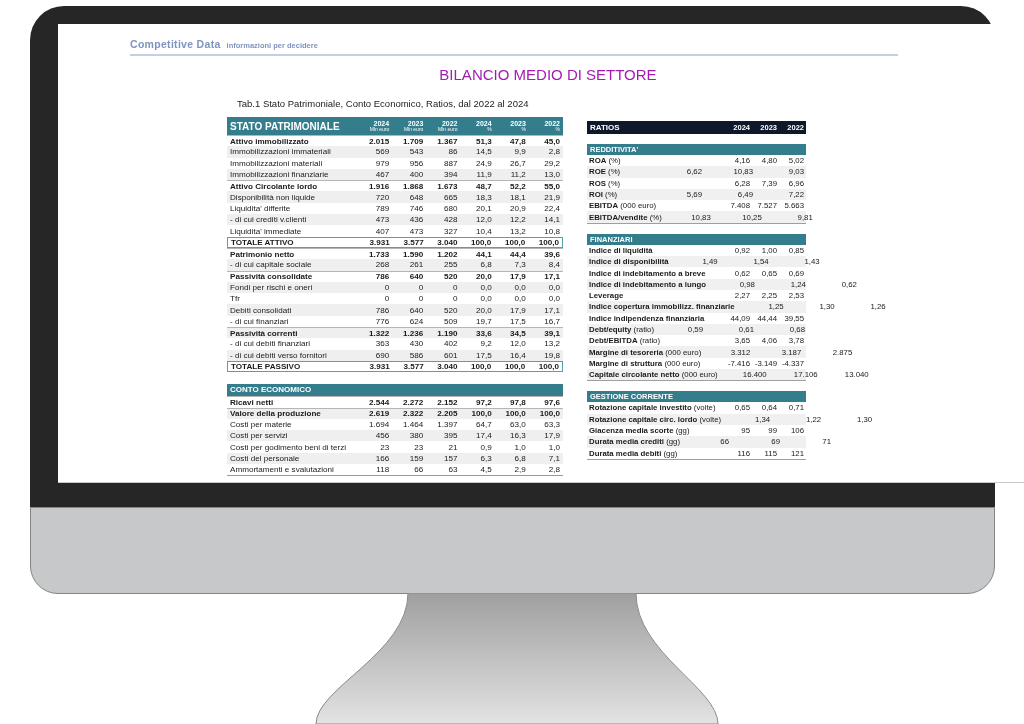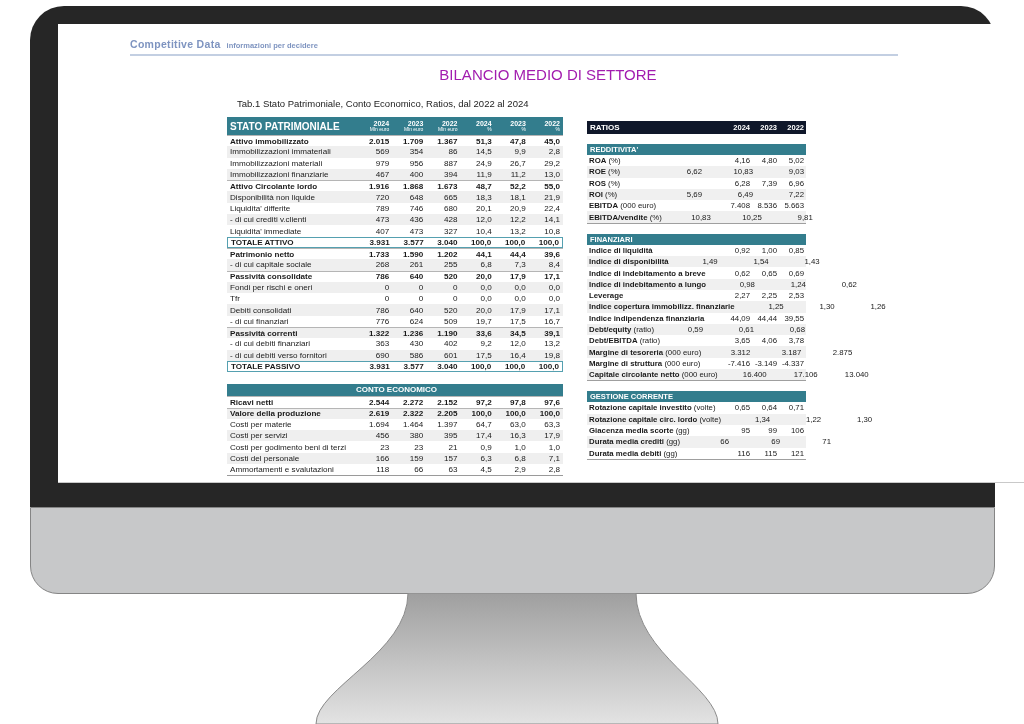--- a/index.html
+++ b/index.html
@@ -23,21 +23,21 @@
   
   .left-col{position:absolute;left:169px;top:93px;width:336px;}
   .right-col{position:absolute;left:529px;top:97px;width:219px;}
 
   
   .wt-head{display:grid;grid-template-columns:131px repeat(6,1fr);background:#337d8d;color:#fff;height:18px;align-items:center;}
   .wt-head .t{font-size:10px;font-weight:bold;padding-left:3px;white-space:nowrap;}
   .wt-head .yc{text-align:right;padding-right:3px;line-height:1;}
   .wt-head .yc .y{display:block;font-size:7px;font-weight:bold;}
   .wt-head .yc .u{display:block;font-size:5px;}
-  .ct-head{background:#337d8d;color:#fff;font-size:8px;font-weight:bold;height:12px;line-height:12px;padding-left:3px;text-align:center;}
+  .ct-head{background:#337d8d;color:#fff;font-size:8px;font-weight:bold;height:12px;line-height:12px;padding-left:3px;}
   .wt-row{display:grid;grid-template-columns:131px repeat(6,1fr);height:11.3px;align-items:center;font-size:8.1px;color:#1a1a1a;box-sizing:border-box;}
   .wt-row.alt{background:#efefef;}
   .wt-row.b{font-weight:bold;border-top:1px solid #b5b5b5;}
   .wt-row.t{font-weight:bold;border:1px solid #55a0b0;background:#fff;}
   .wt-row .lbl{padding-left:3px;white-space:nowrap;overflow:visible;}
   .wt-row .v{text-align:right;padding-right:3px;}
   .conto{margin-top:12px;border-bottom:1px solid #9a9a9a;}
 
   
   .rt-head{display:grid;grid-template-columns:1fr 27px 27px 27px;background:#0f172a;color:#fff;height:13px;align-items:center;font-weight:bold;}
@@ -102,21 +102,21 @@
             <div class="v">2.015</div>
             <div class="v">1.709</div>
             <div class="v">1.367</div>
             <div class="v">51,3</div>
             <div class="v">47,8</div>
             <div class="v">45,0</div>
           </div>
           <div class="wt-row alt">
             <div class="lbl">Immobilizzazioni immateriali</div>
             <div class="v">569</div>
-            <div class="v">354</div>
+            <div class="v">543</div>
             <div class="v">86</div>
             <div class="v">14,5</div>
             <div class="v">9,9</div>
             <div class="v">2,8</div>
           </div>
           <div class="wt-row">
             <div class="lbl">Immobilizzazioni materiali</div>
             <div class="v">979</div>
             <div class="v">956</div>
             <div class="v">887</div>
@@ -385,21 +385,21 @@
             </div>
             <div class="rt-row alt">
               <div class="lbl">ROI<span class="unit"> (%)</span></div>
               <div class="v">5,69</div>
               <div class="v">6,49</div>
               <div class="v">7,22</div>
             </div>
             <div class="rt-row">
               <div class="lbl">EBITDA<span class="unit"> (000 euro)</span></div>
               <div class="v">7.408</div>
-              <div class="v">8.536</div>
+              <div class="v">7.527</div>
               <div class="v">5.663</div>
             </div>
             <div class="rt-row alt">
               <div class="lbl">EBITDA/vendite<span class="unit"> (%)</span></div>
               <div class="v">10,83</div>
               <div class="v">10,25</div>
               <div class="v">9,81</div>
             </div>
           </div>
           <div class="rt-sec">

